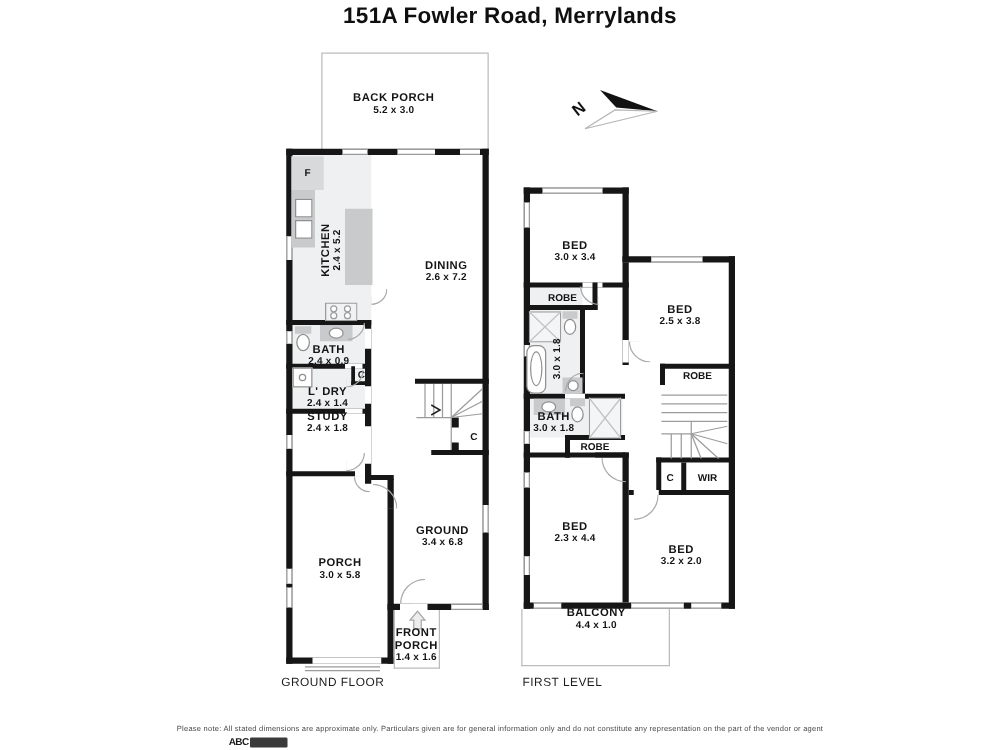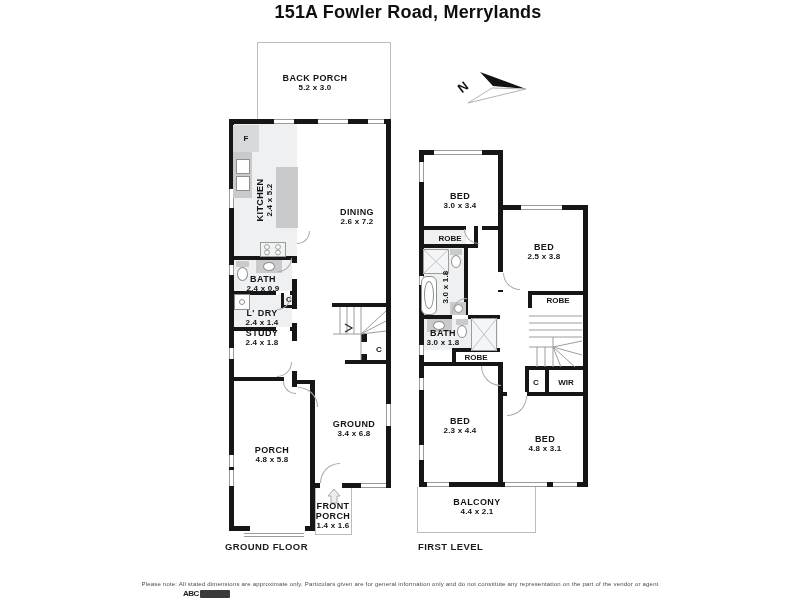--- a/index.html
+++ b/index.html
@@ -17,21 +17,21 @@
   .fix{position:absolute;background:#c8cacc}
   .fixlight{position:absolute;background:#d7d9db}
   .outline{position:absolute;background:#fff;border:1px solid #8f8f8f;box-sizing:border-box}
   .oval{position:absolute;background:#fff;border:1px solid #8f8f8f;border-radius:50%;box-sizing:border-box}
   .arc{position:absolute;box-sizing:border-box}
   .rm{position:absolute;text-align:center;color:#141414;font-weight:bold}
   .rm .nm{display:block;font-size:9px;line-height:10px;letter-spacing:.4px}
   .rm .dm{display:block;font-size:8px;line-height:10px;letter-spacing:.2px}
   .rot{transform:rotate(-90deg)}
   .sm{position:absolute;font-weight:bold;font-size:8px;line-height:9px;color:#141414;text-align:center}
-  .flabel{position:absolute;font-weight:bold;font-size:9.5px;color:#1d1d1d;letter-spacing:.4px}
+  .flabel{position:absolute;font-weight:normal;font-size:9.5px;color:#1d1d1d;letter-spacing:.4px}
   .disclaimer{position:absolute;left:0;top:581px;width:800px;text-align:center;
               font-size:6px;color:#4a4a4a;letter-spacing:.2px}
   .logo{position:absolute;left:183px;top:589px;display:flex;align-items:center;gap:1px}
   .logo .t{font-weight:bold;font-size:8px;color:#1a1a1a;letter-spacing:-.5px}
   .logo .b{width:30px;height:8px;background:#3a3a3a;border-radius:1px}
 </style>
 </head>
 <body>
 
 <div class="page">
@@ -157,41 +157,41 @@
   <div class="rm" style="left:234px;top:308px;width:56px">
     <span class="nm">L' DRY</span>
     <span class="dm">2.4 x 1.4</span>
   </div>
   <div class="rm" style="left:234px;top:328px;width:56px">
     <span class="nm">STUDY</span>
     <span class="dm">2.4 x 1.8</span>
   </div>
   <div class="rm" style="left:242px;top:445px;width:60px">
     <span class="nm">PORCH</span>
-    <span class="dm">4.8 x 5.8</span>
+    <span class="dm">3.0 x 5.8</span>
   </div>
   <div class="rm" style="left:324px;top:419px;width:60px">
     <span class="nm">GROUND</span>
     <span class="dm">3.4 x 6.8</span>
   </div>
   <div class="rm" style="left:310px;top:501px;width:46px">
     <span class="nm">FRONT PORCH</span>
     <span class="dm">1.4 x 1.6</span>
   </div>
 
   <svg class="abs" style="left:450px;top:56px" width="85" height="55">
     <polygon points="30,16 76,33 43,30" fill="#121212"></polygon>
     <polygon points="18,47 76,33 42,32" fill="#ffffff" stroke="#b5b5b5" stroke-width="1"></polygon>
     <text x="7" y="35" transform="rotate(-38 13 29)" font-family="Liberation Sans, sans-serif" font-size="13" font-weight="bold" fill="#111">N</text>
   </svg>
 
   <div class="porchline" style="left:417px;top:487px;width:119px;height:46px;border-top:none"></div>
-  <div class="rm" style="left:442px;top:497px;width:70px">
+  <div class="rm" style="left:442px;top:485px;width:70px">
     <span class="nm">BALCONY</span>
-    <span class="dm">4.4 x 2.1</span>
+    <span class="dm">4.4 x 1.0</span>
   </div>
 
   <div class="tint" style="left:424px;top:230px;width:42px;height:85px"></div>
   <div class="tint" style="left:424px;top:319px;width:74px;height:31px"></div>
 
   <div class="wall" style="left:419px;top:150px;width:5px;height:337px"></div>
   <div class="wall" style="left:419px;top:150px;width:84px;height:5px"></div>
   <div class="wall" style="left:498px;top:150px;width:5px;height:60px"></div>
   <div class="wall" style="left:498px;top:205px;width:90px;height:5px"></div>
   <div class="wall" style="left:583px;top:205px;width:5px;height:282px"></div>
@@ -296,21 +296,21 @@
   <div class="rm" style="left:414px;top:328px;width:58px">
     <span class="nm">BATH</span>
     <span class="dm">3.0 x 1.8</span>
   </div>
   <div class="rm" style="left:431px;top:416px;width:58px">
     <span class="nm">BED</span>
     <span class="dm">2.3 x 4.4</span>
   </div>
   <div class="rm" style="left:516px;top:434px;width:58px">
     <span class="nm">BED</span>
-    <span class="dm">4.8 x 3.1</span>
+    <span class="dm">3.2 x 2.0</span>
   </div>
 
   <div class="flabel" style="left:225px;top:541px">GROUND FLOOR</div>
   <div class="flabel" style="left:418px;top:541px">FIRST LEVEL</div>
 
   <div class="disclaimer">Please note: All stated dimensions are approximate only. Particulars given are for general information only and do not constitute any representation on the part of the vendor or agent</div>
   <div class="logo">
     <span class="t">ABC</span>
     <span class="b"></span>
   </div>

